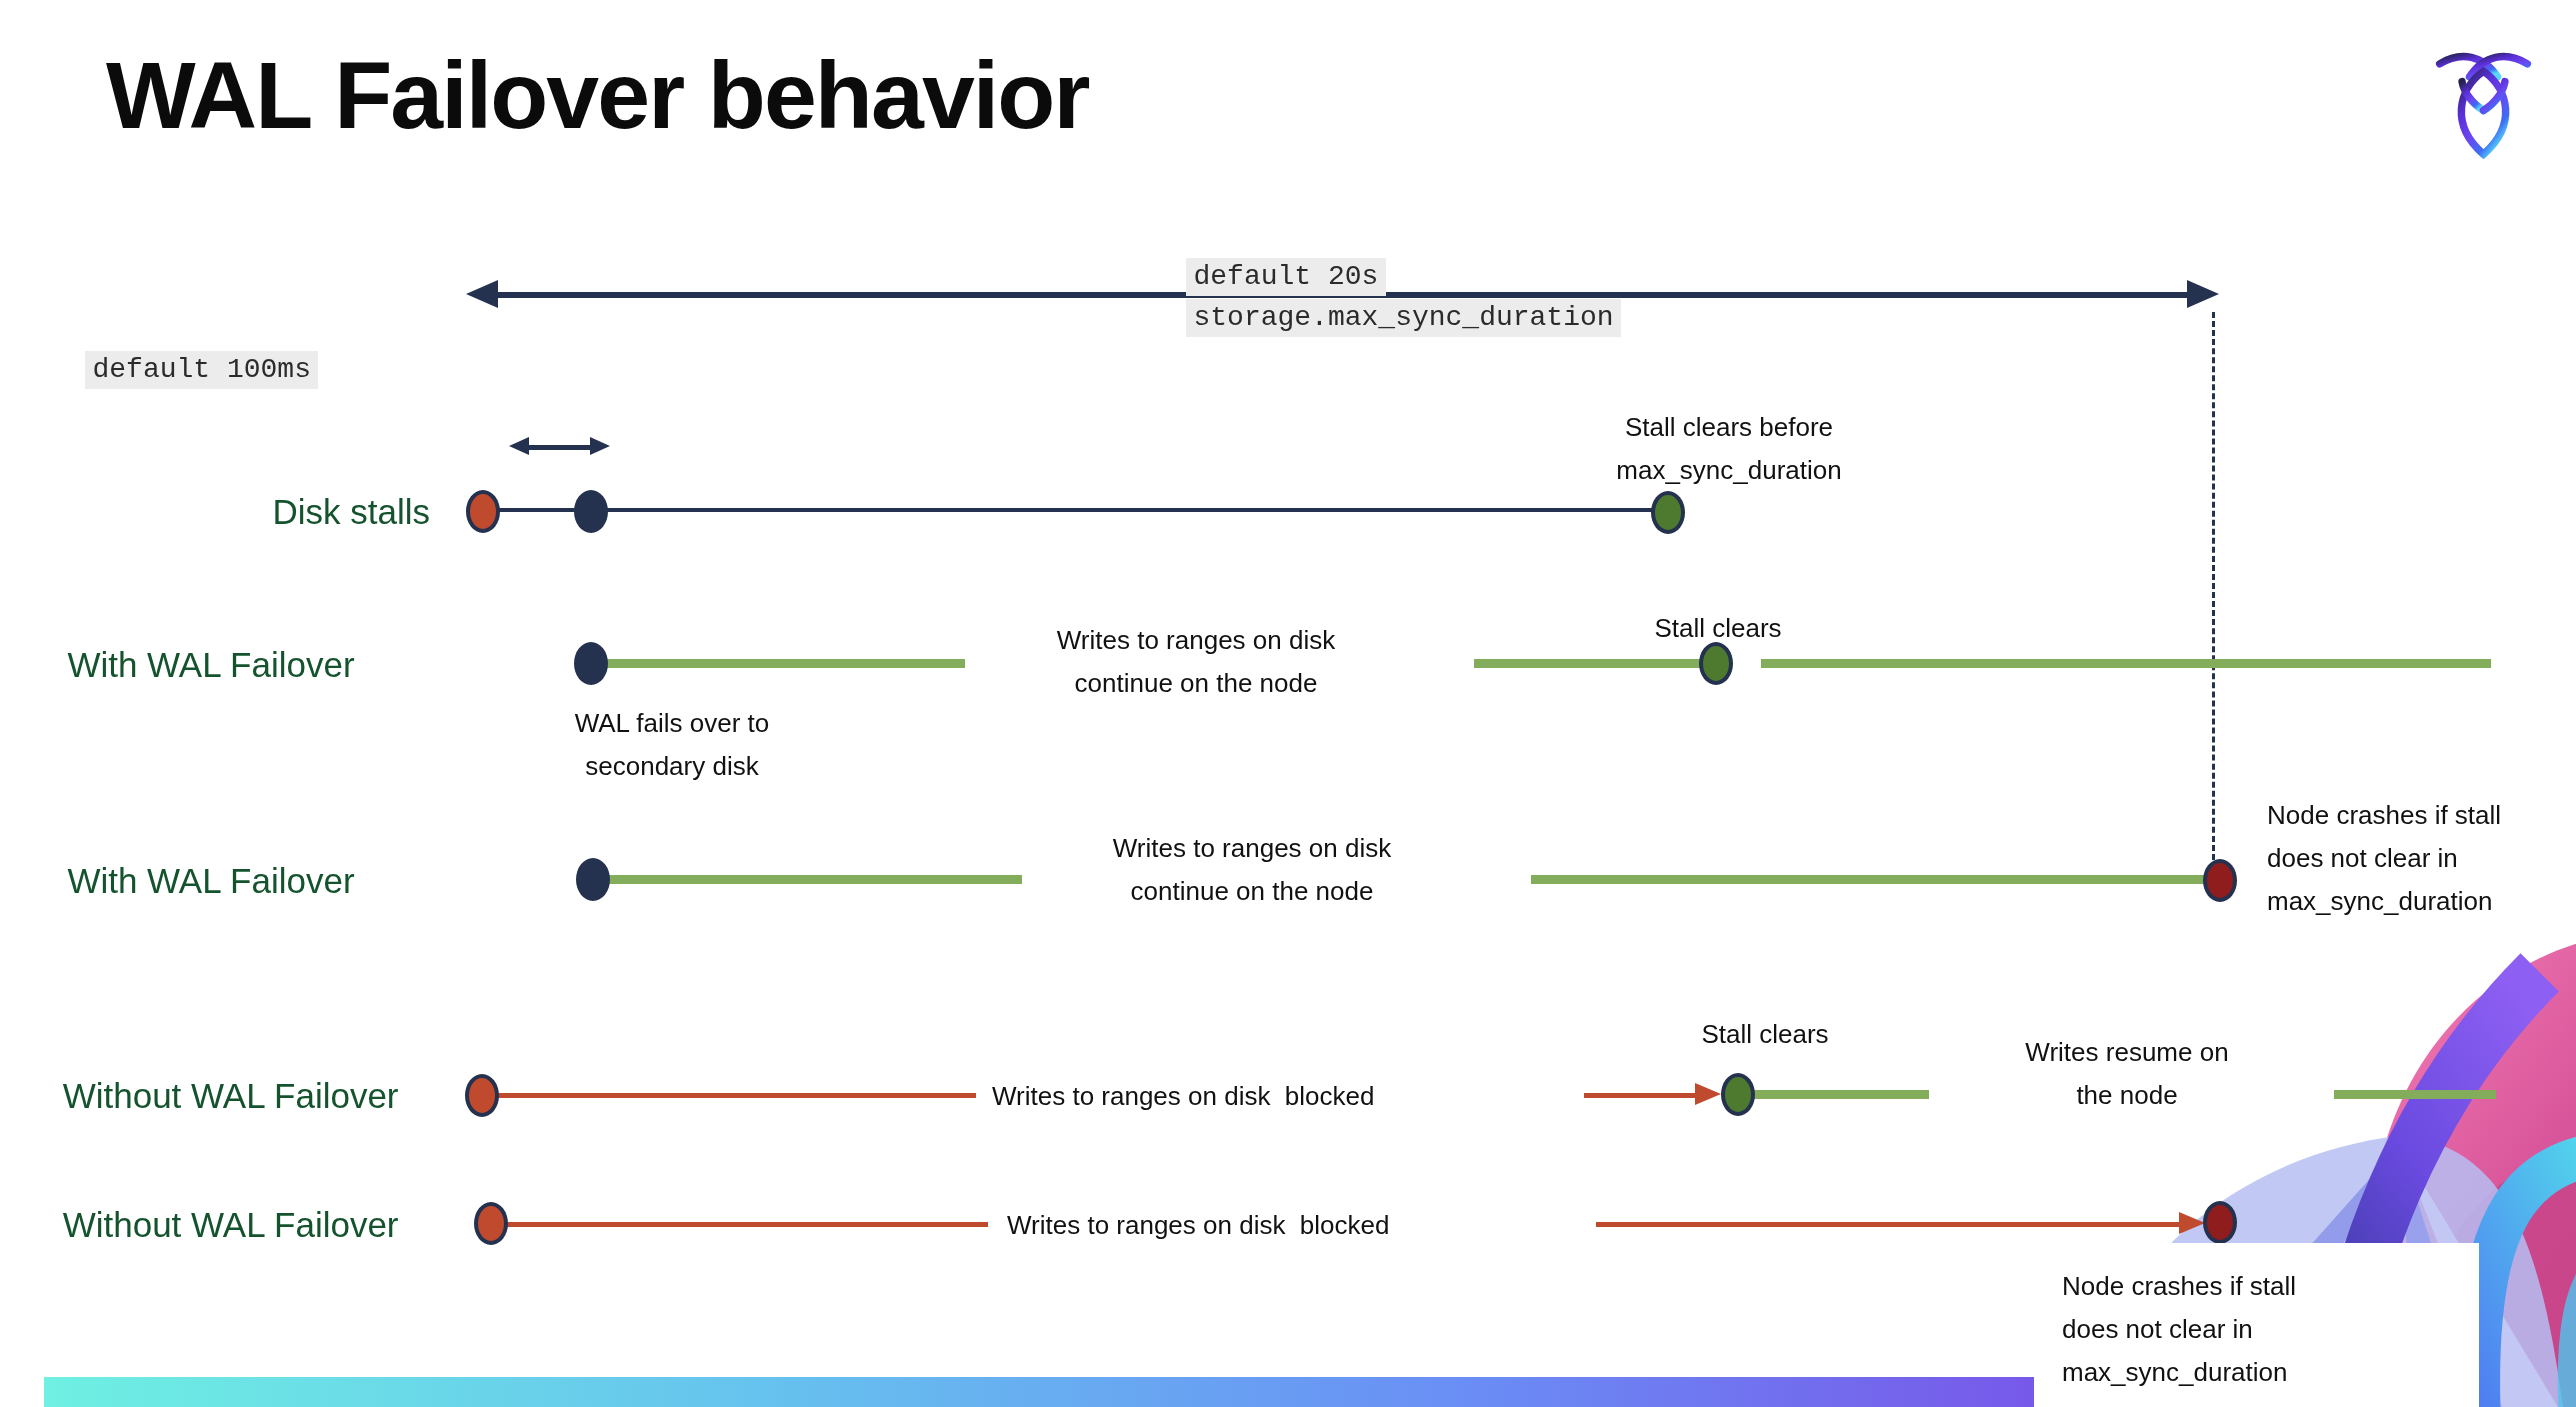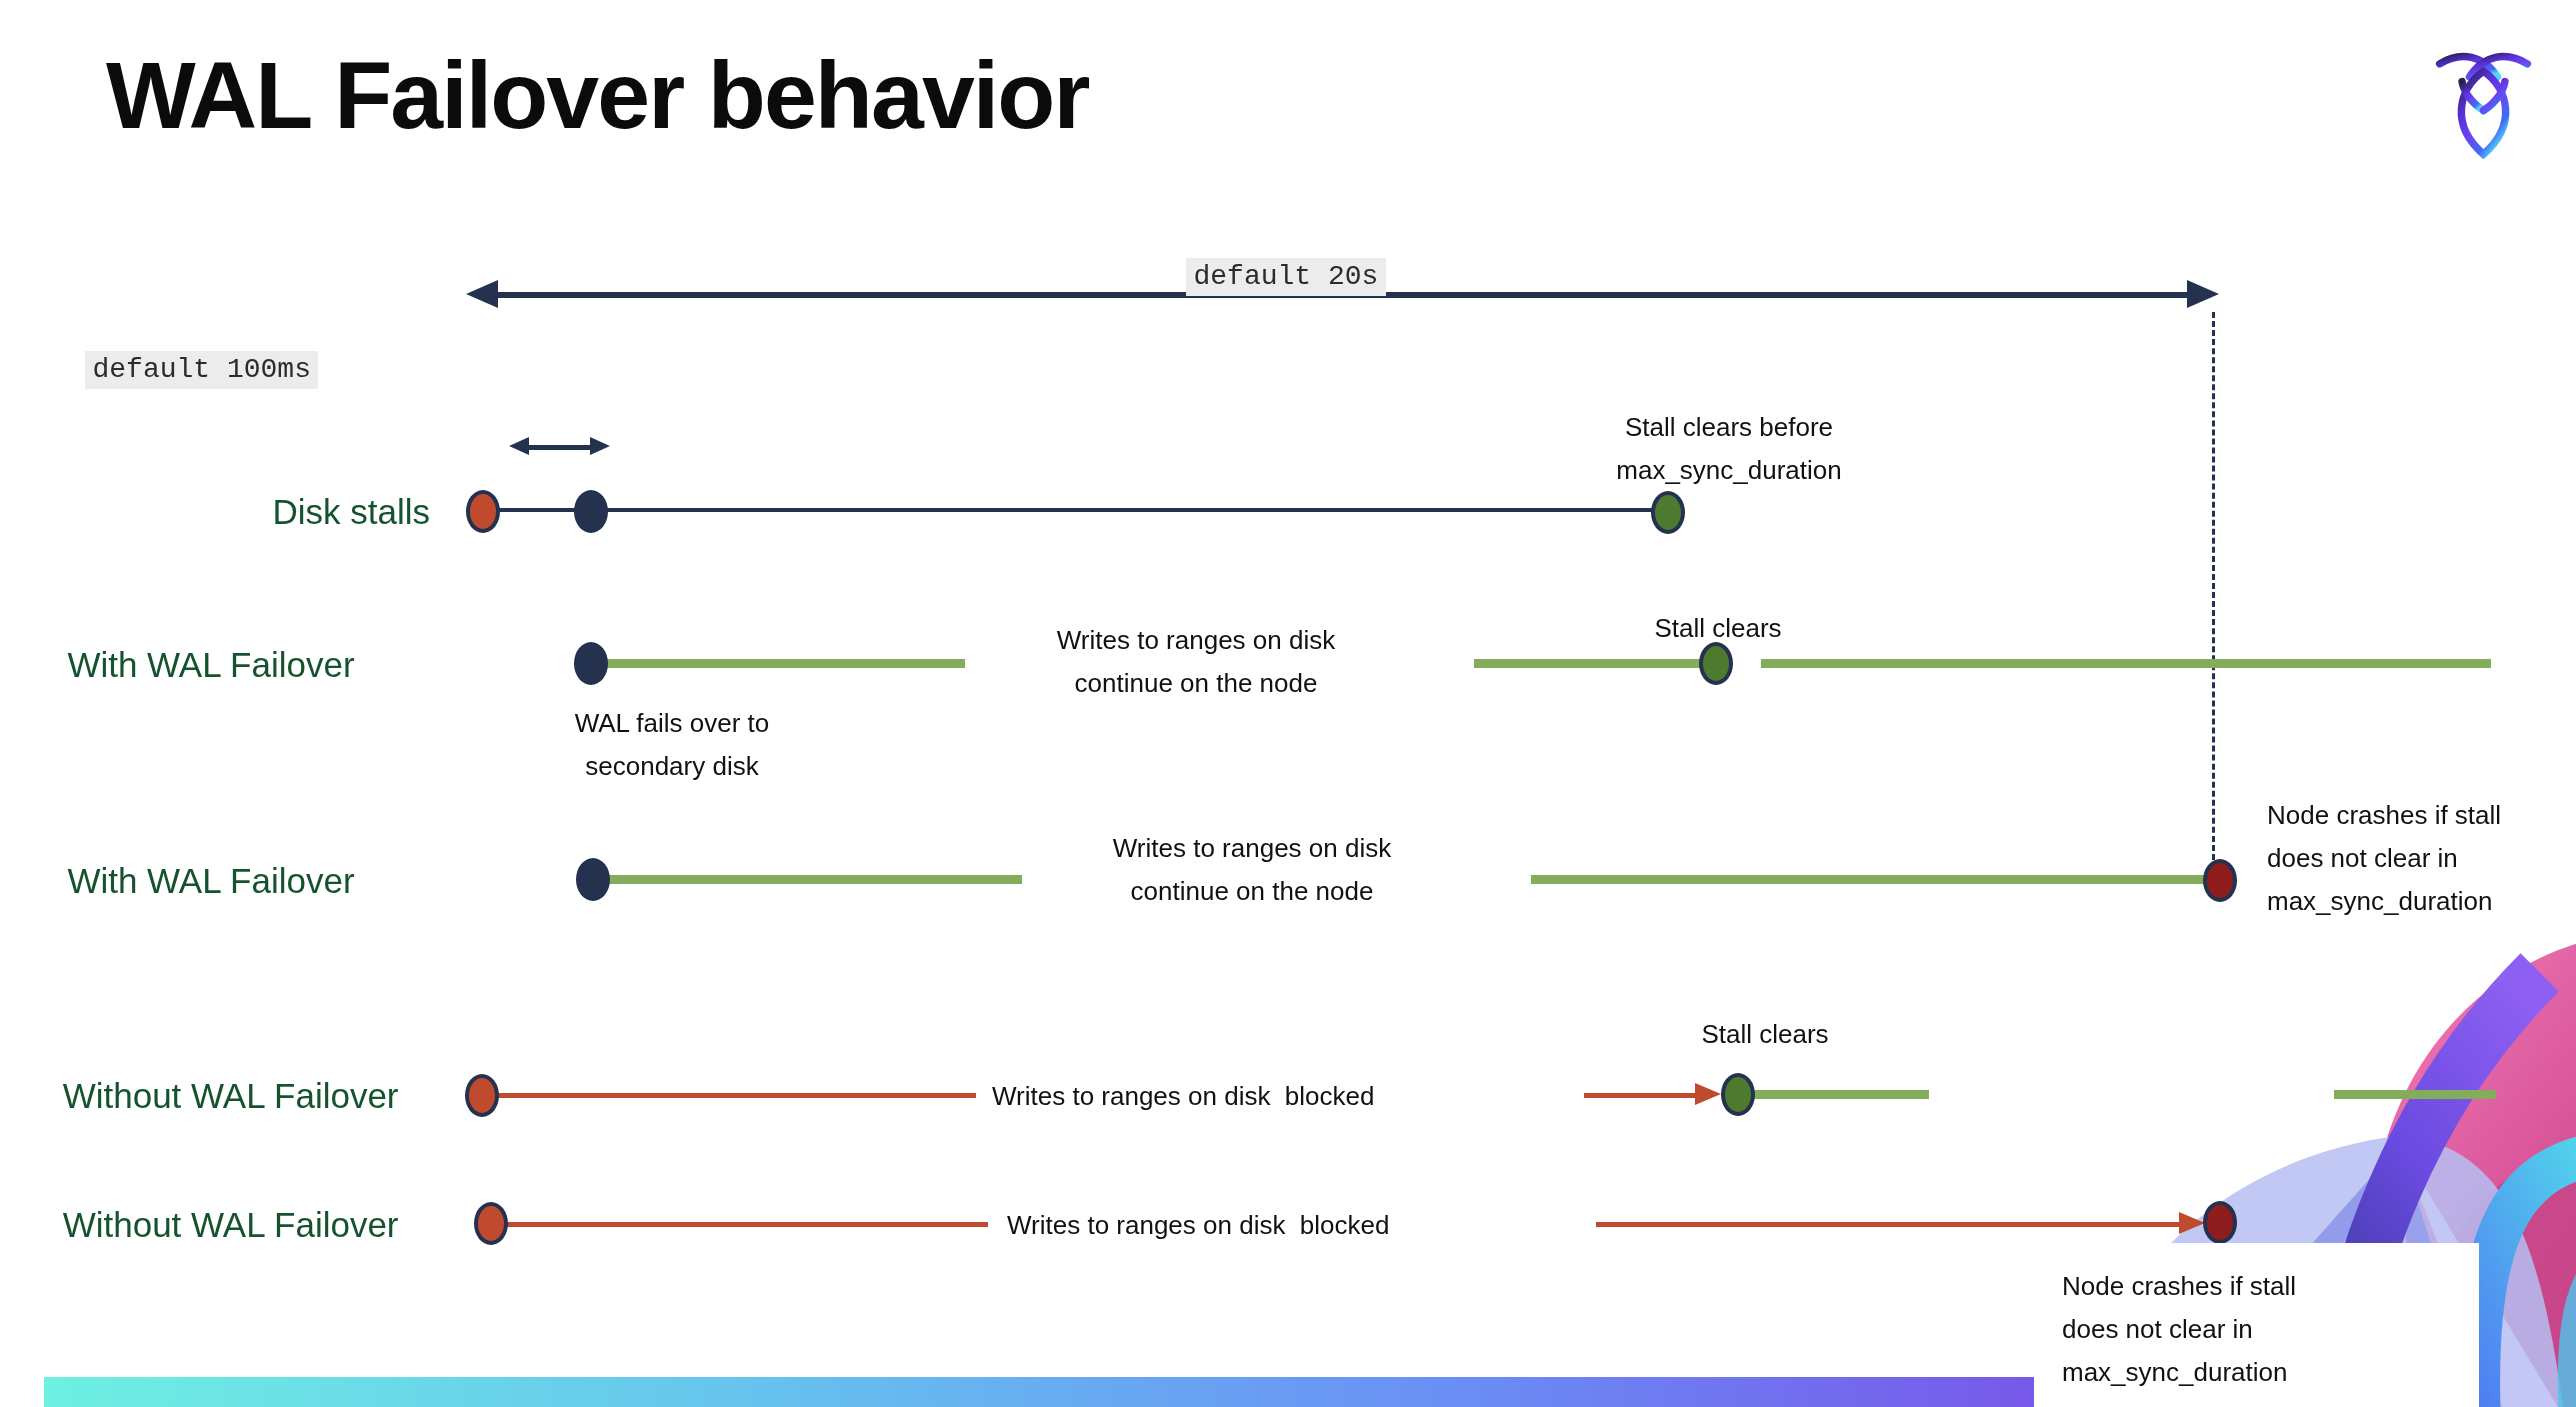--- a/index.html
+++ b/index.html
@@ -106,20 +106,21 @@
       <path d="M 300,526 C 320,380 380,200 520,60" fill="none" stroke="url(#gpurple)" stroke-width="58"></path>
       <path d="M 455,526 C 450,340 490,258 606,252" fill="none" stroke="url(#gcyan)" stroke-width="46"></path>
       <path d="M 560,526 C 556,430 570,380 606,360" fill="none" stroke="#4fc4ee" stroke-width="40" opacity="0.8"></path>
     </svg>
   </div>
 
   <div class="abs hline" style="left:439px;top:292px;width:1724px;height:5.6px"></div>
   <div class="abs arrow-left" style="left:422px;top:280px"></div>
   <div class="abs arrow-right" style="left:2143px;top:280px"></div>
   <div class="abs code-label" style="left:1142px;top:258px">default 20s</div>
+  <div class="abs code-label" style="left:1142px;top:299px">storage.max_sync_duration</div>
 
   <div class="abs code-label" style="left:41px;top:351px">default 100ms</div>
   <div class="abs hline" style="left:479px;top:445px;width:73px"></div>
   <div class="abs arrow-left sm" style="left:465px;top:437px"></div>
   <div class="abs arrow-right sm" style="left:546px;top:437px"></div>
 
   <div class="abs dashedv" style="left:2168px;top:312px;height:557px"></div>
 
   <div class="abs rowlabel" style="left:136px;top:492px;width:250px;text-align:right">Disk stalls</div>
   <div class="abs hline" style="left:439px;top:508px;width:1184px;height:3.7px"></div>
@@ -154,20 +155,22 @@
 
   <div class="abs rowlabel" style="left:18.7px;top:1076px">Without WAL Failover</div>
   <div class="abs dot red" style="left:421px;top:1074px"></div>
   <div class="abs rline" style="left:451px;top:1093px;width:481px"></div>
   <div class="abs note" style="left:948px;top:1075px;white-space:pre">Writes to ranges on disk  blocked</div>
   <div class="abs rline" style="left:1540px;top:1093px;width:114px"></div>
   <div class="abs arrow-right red" style="left:1651px;top:1083px"></div>
   <div class="abs dot green" style="left:1677px;top:1073px"></div>
   <div class="abs note center" style="left:1581px;top:1013px;width:280px">Stall clears</div>
   <div class="abs gline" style="left:1710px;top:1090px;width:175px"></div>
+  <div class="abs note center" style="left:1896px;top:1031px;width:374px">Writes resume on
+the node</div>
   <div class="abs gline" style="left:2290px;top:1090px;width:162px;z-index:6"></div>
 
   <div class="abs rowlabel" style="left:18.7px;top:1205px">Without WAL Failover</div>
   <div class="abs dot red" style="left:430px;top:1202px"></div>
   <div class="abs rline" style="left:460px;top:1222px;width:484px"></div>
   <div class="abs note" style="left:963px;top:1204px;white-space:pre">Writes to ranges on disk  blocked</div>
   <div class="abs rline" style="left:1552px;top:1222px;width:585px;z-index:6"></div>
   <div class="abs arrow-right red" style="left:2135px;top:1212px"></div>
   <div class="abs dot darkred" style="left:2159px;top:1201px;z-index:7"></div>
   <div class="abs whitebox">

